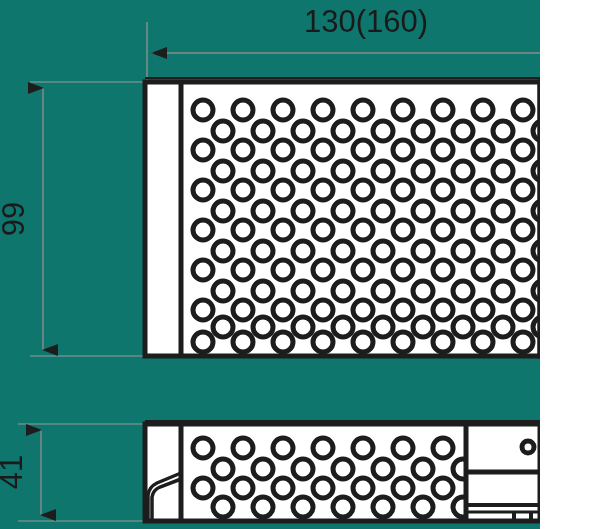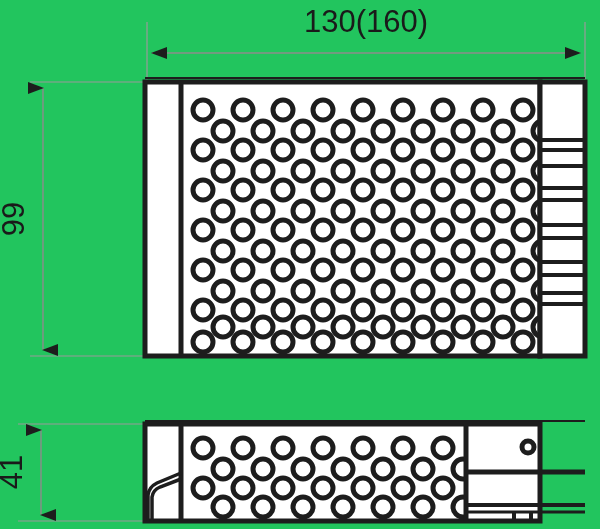--- a/index.html
+++ b/index.html
@@ -5,23 +5,23 @@
   html, body {
     margin: 0;
     padding: 0;
     background: #ffffff;
   }
   body {
     font-family: "Liberation Sans", sans-serif;
   }
   #drawing-root {
     position: relative;
-    width: 600px;
+    width: 540px;
     height: 529px;
-    background: #22c55e;
+    background: #0f766e;
     overflow: hidden;
   }
   #drawing-root svg {
     display: block;
   }
   .dim-text {
     font-family: "Liberation Sans", sans-serif;
     font-size: 31px;
     fill: #1a1a1a;
   }

